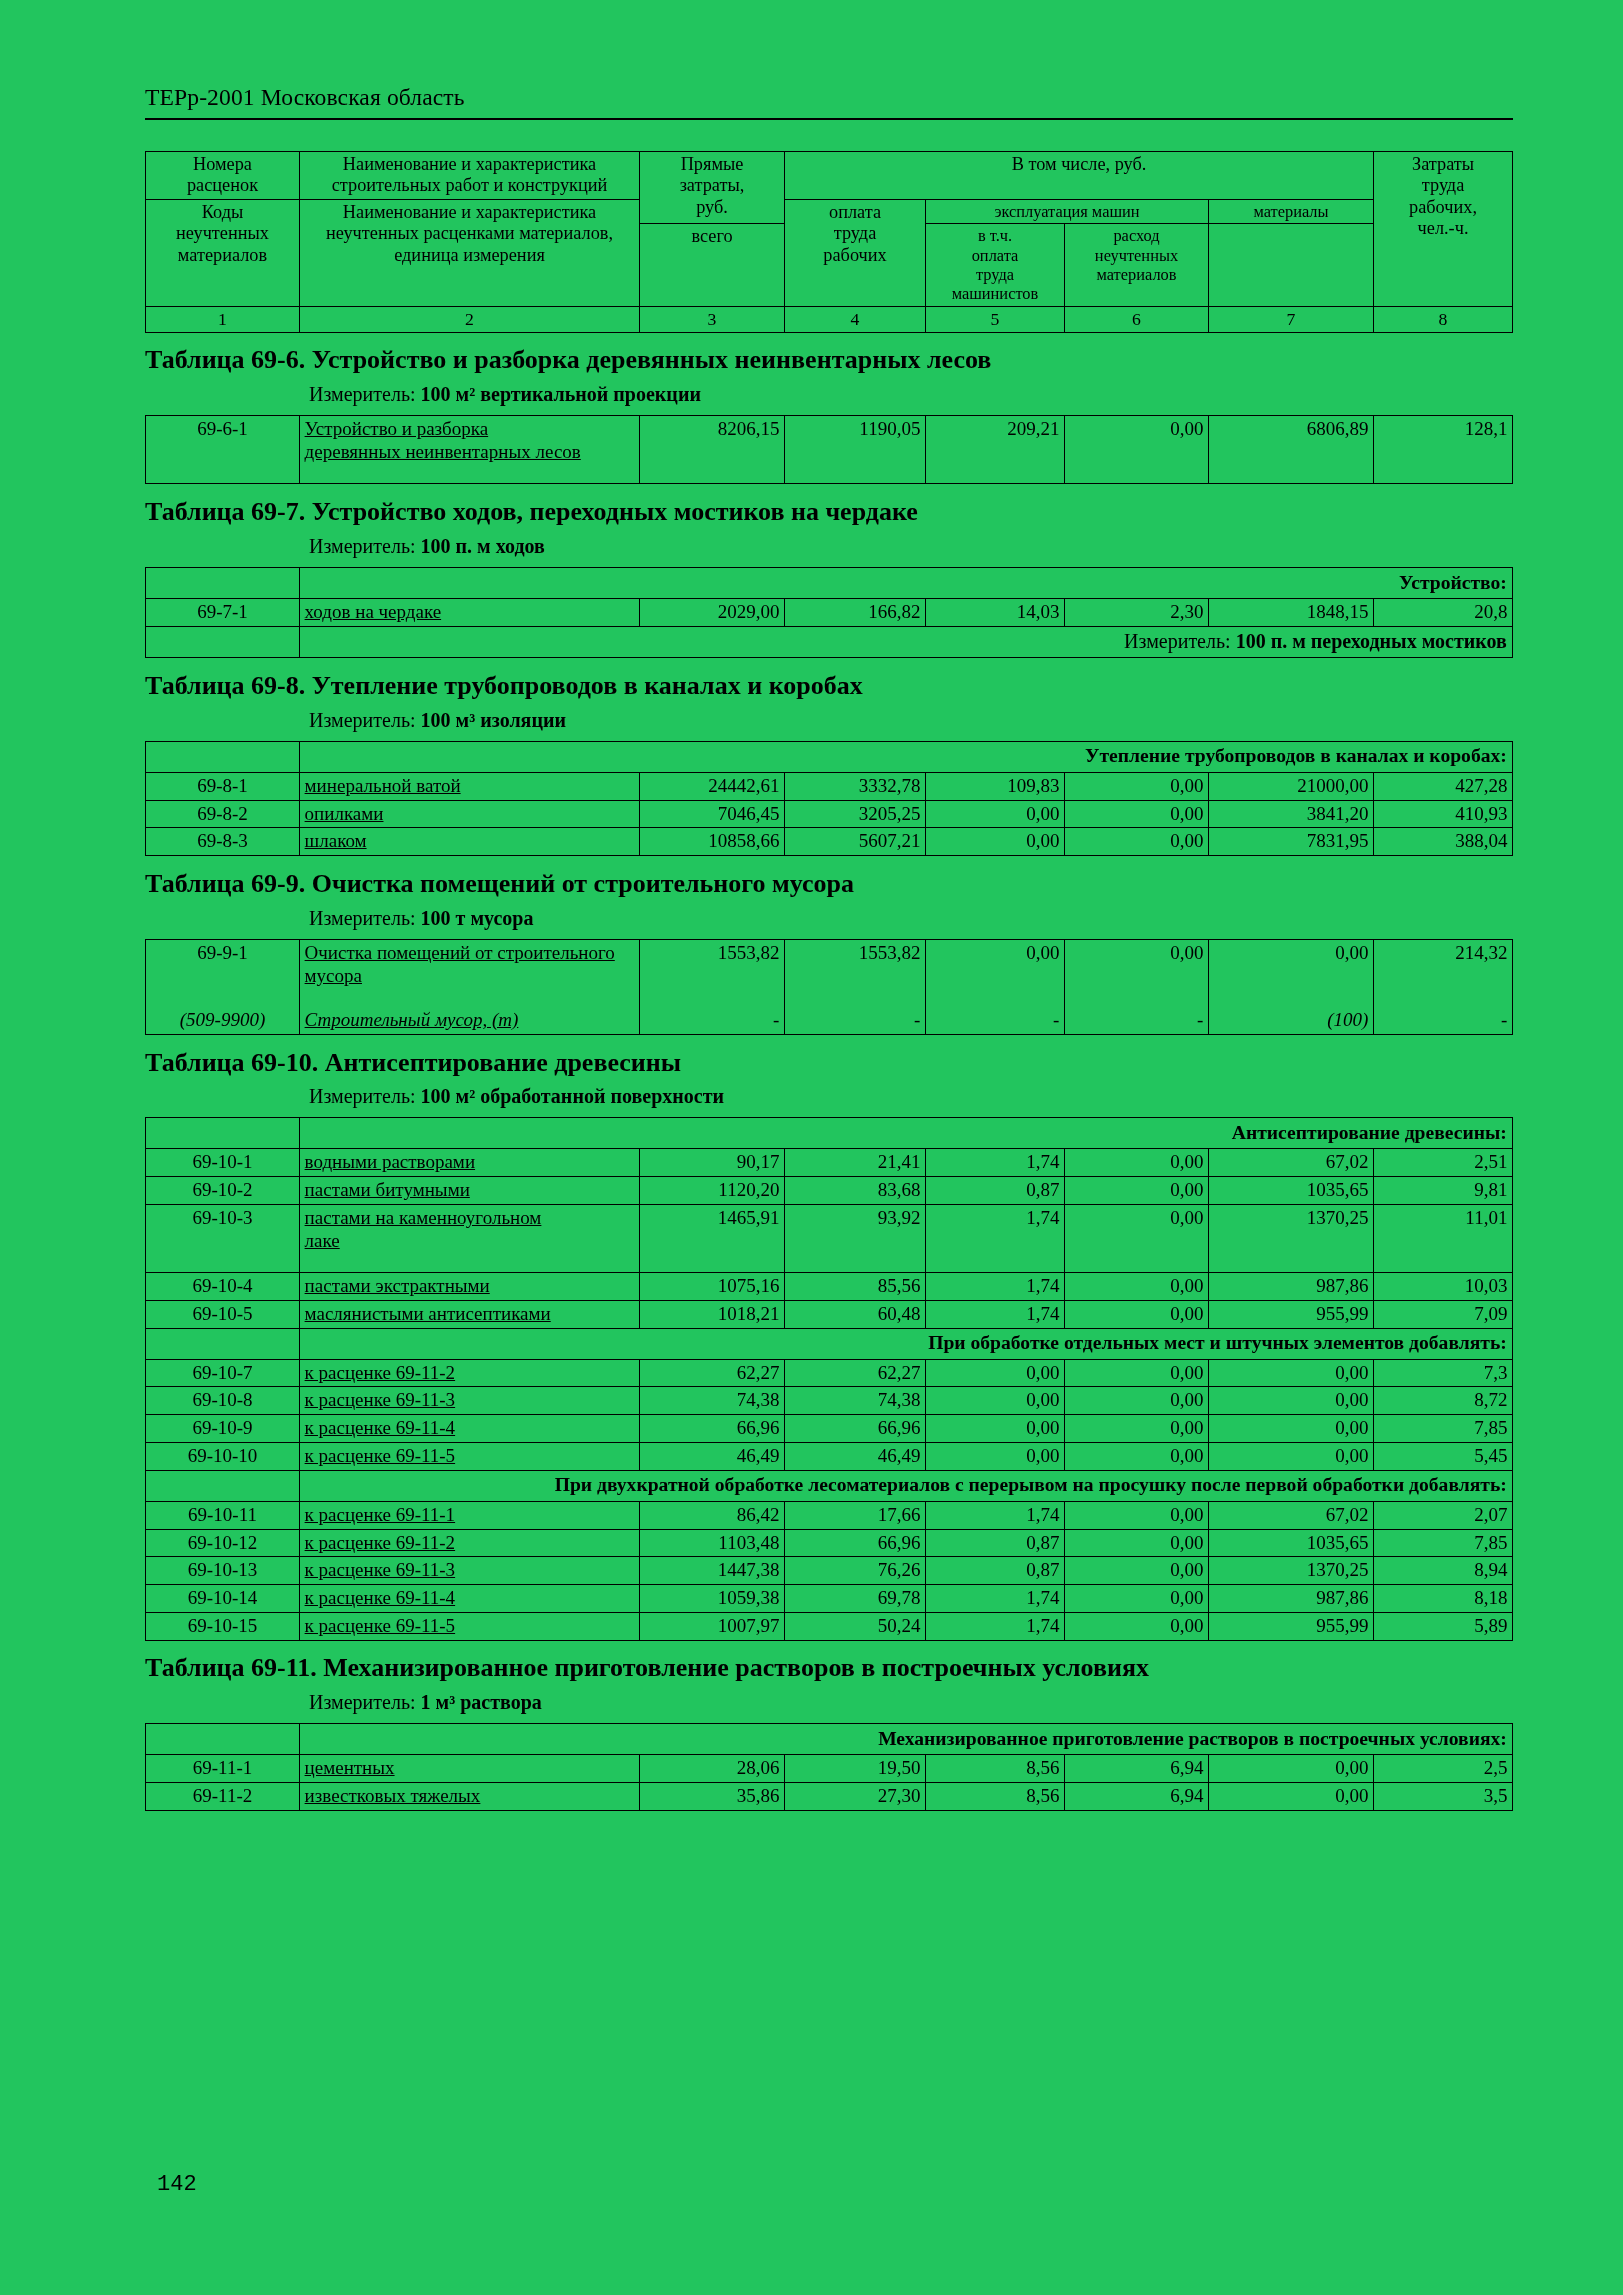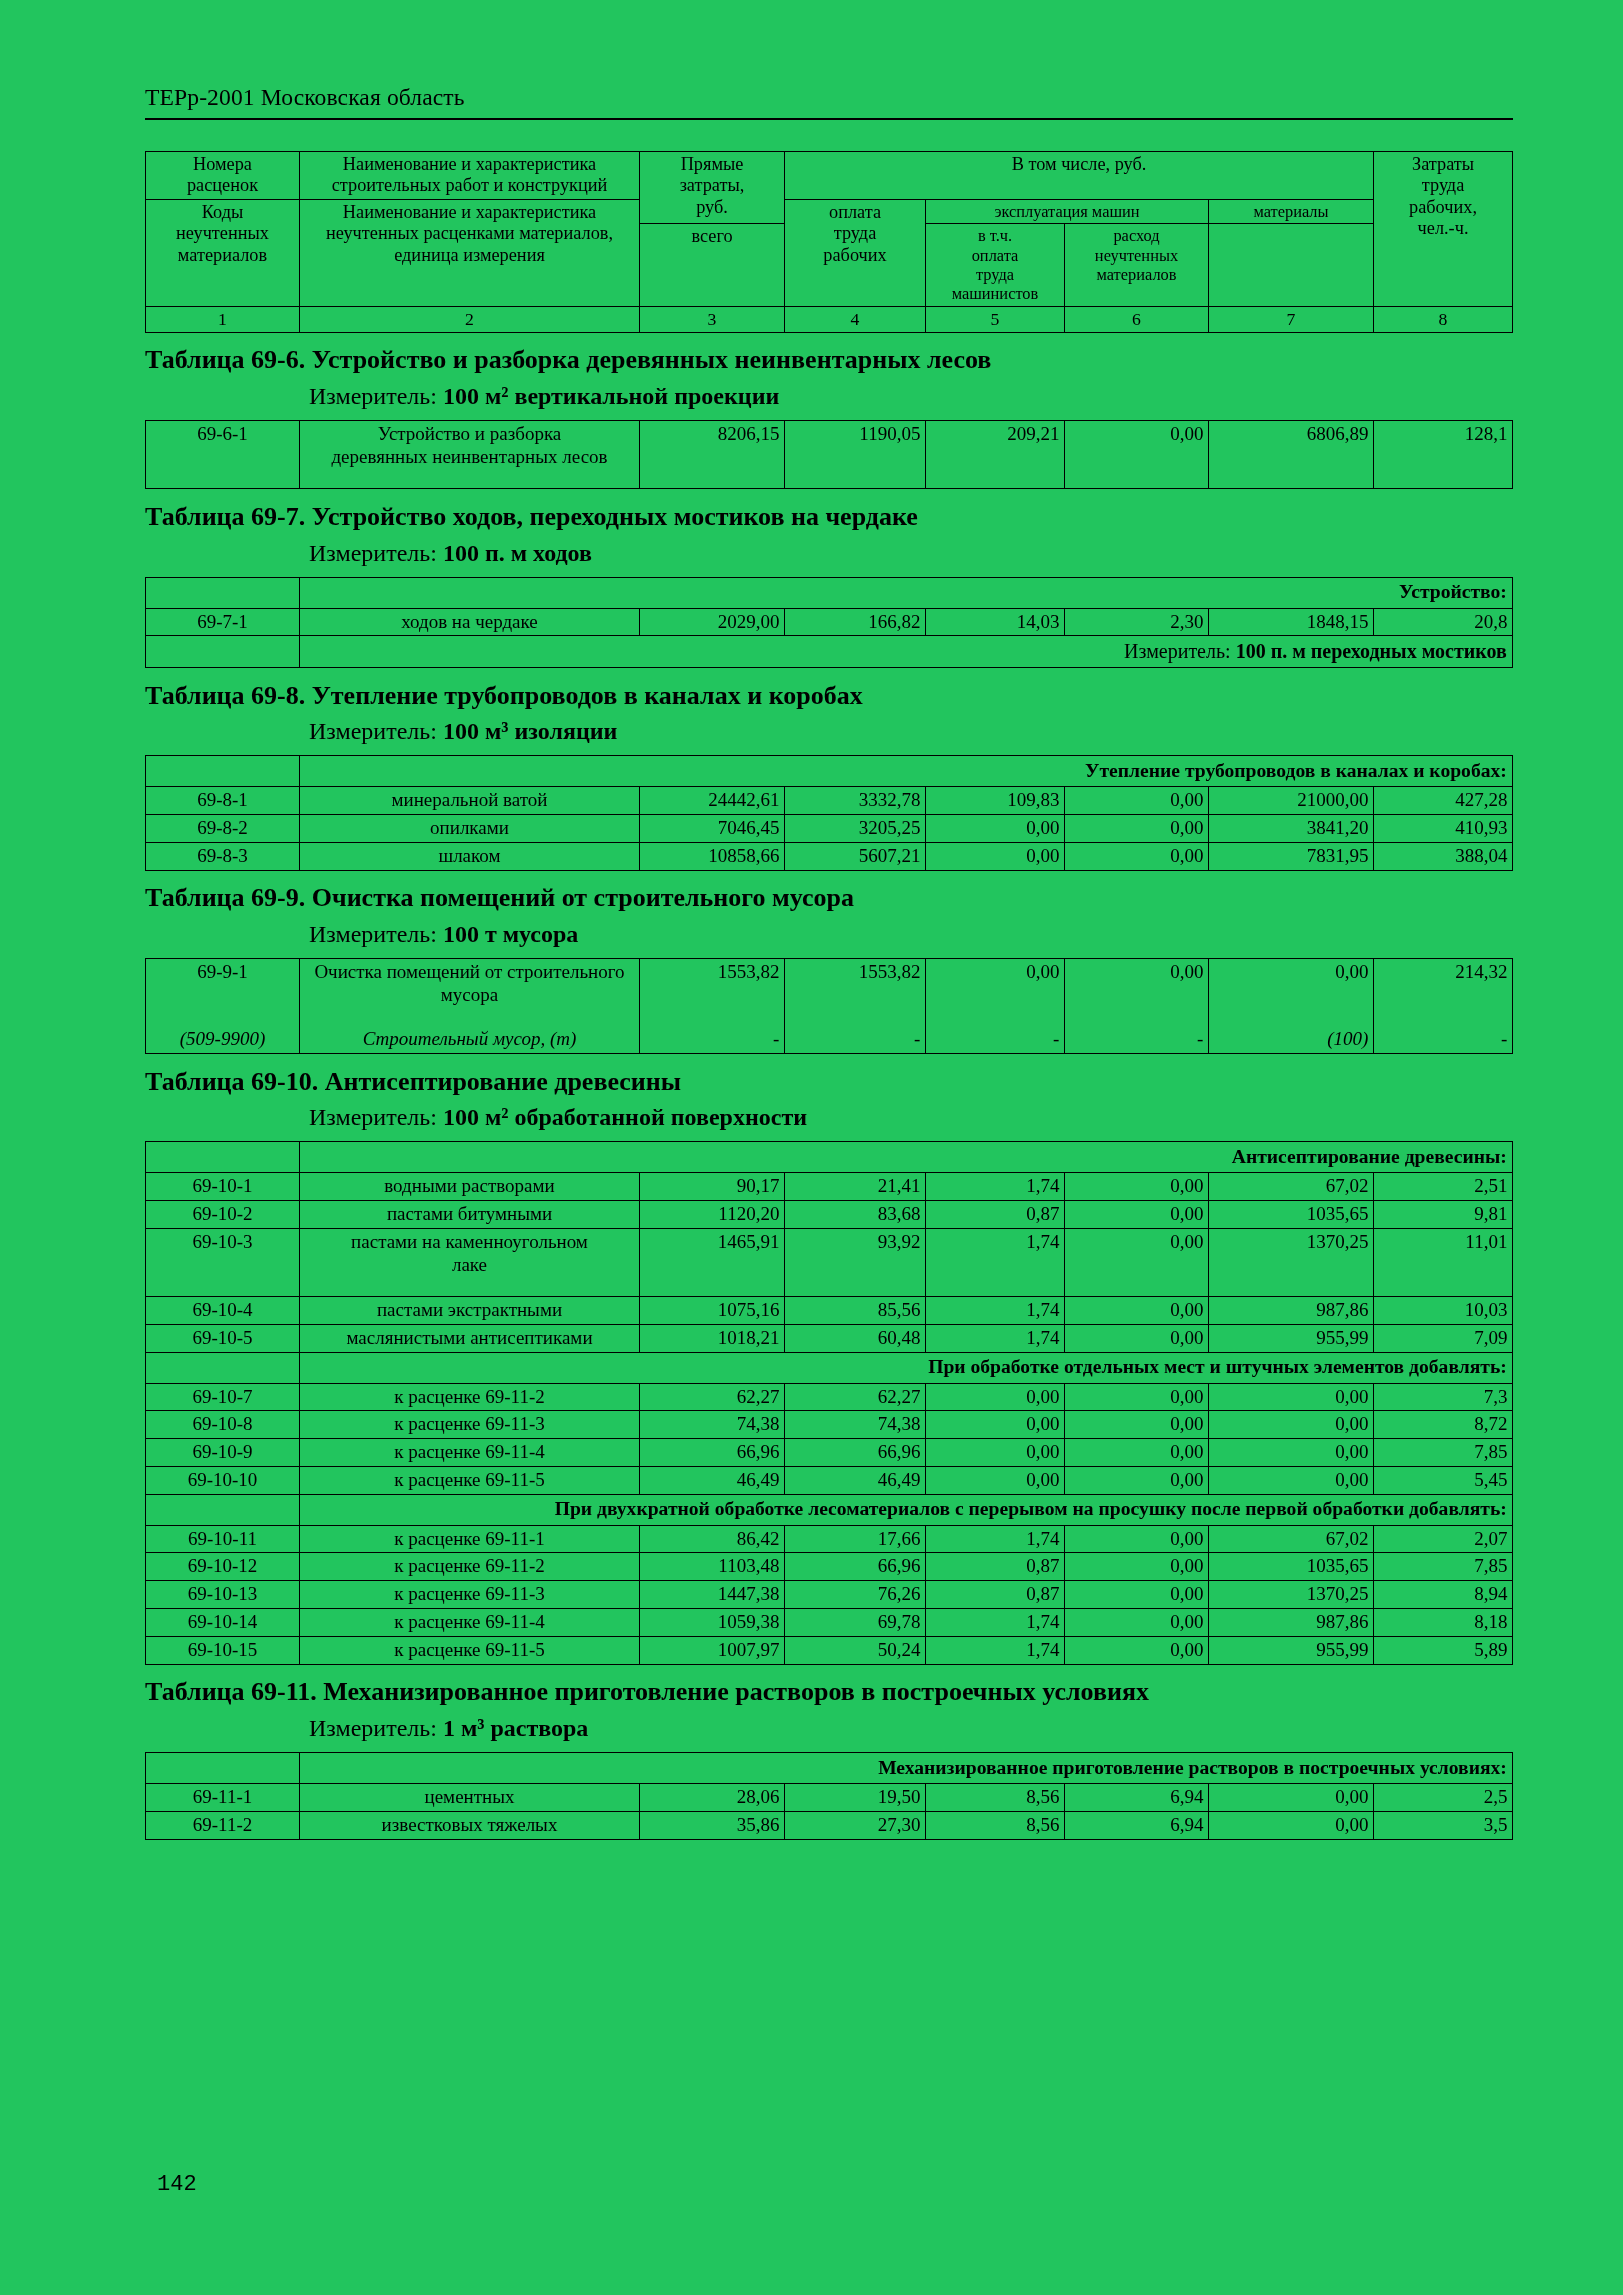--- a/index.html
+++ b/index.html
@@ -77,21 +77,21 @@
     padding: 1.3px 2.6px;
   }
   .tbl-title {
     font-size: 26px;
     font-weight: bold;
     line-height: 1.2;
     padding-top: 11.8px;
     padding-bottom: 6.5px;
   }
   .measure {
-    font-size: 24px;
+    font-size: 20px;
     line-height: 1.2;
     padding-left: 164px;
     padding-bottom: 9.2px;
   }
   .measure .m-label { font-weight: normal; }
   .measure .m-value { font-weight: bold; }
 
   
   tr.group td {
     font-weight: bold;
@@ -107,21 +107,21 @@
     font-size: 20px;
     padding: 2.6px 5.2px 3.9px 5.2px;
     line-height: 1.2;
     font-family: Liberation Serif, serif;
   }
   tr.inline-measure .m-value { font-weight: bold; }
 
   
   tr.data td { line-height: 1.2; }
   td.code { text-align: center; white-space: nowrap; }
-  td.name { text-align: center; }
+  td.name { text-align: left; text-decoration: underline; }
   td.num  { text-align: right; white-space: nowrap; }
   td.taller { height: 63px; }
   td.ital { font-style: italic; }
 
   
   .folio {
     position: absolute;
     left: 157px;
     top: 2172px;
     font-size: 22px;

